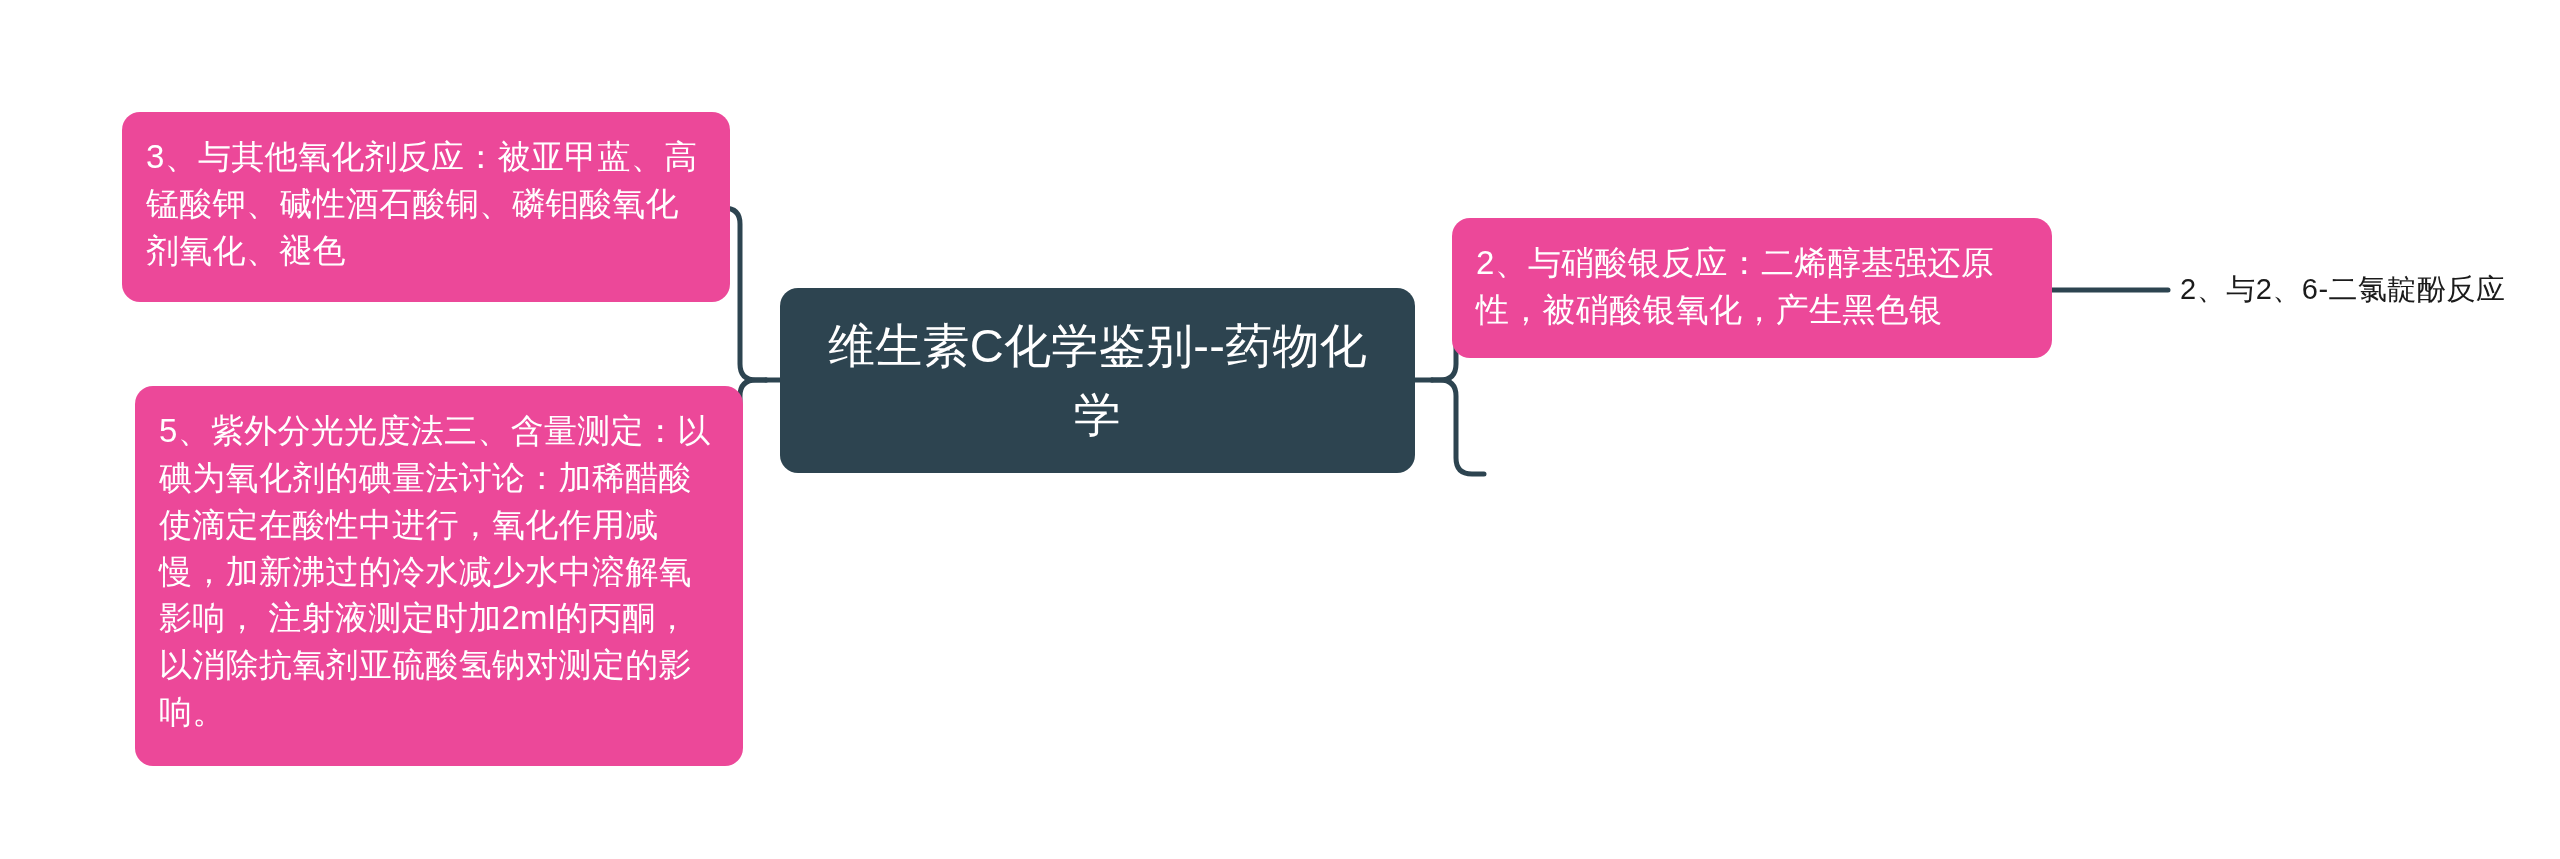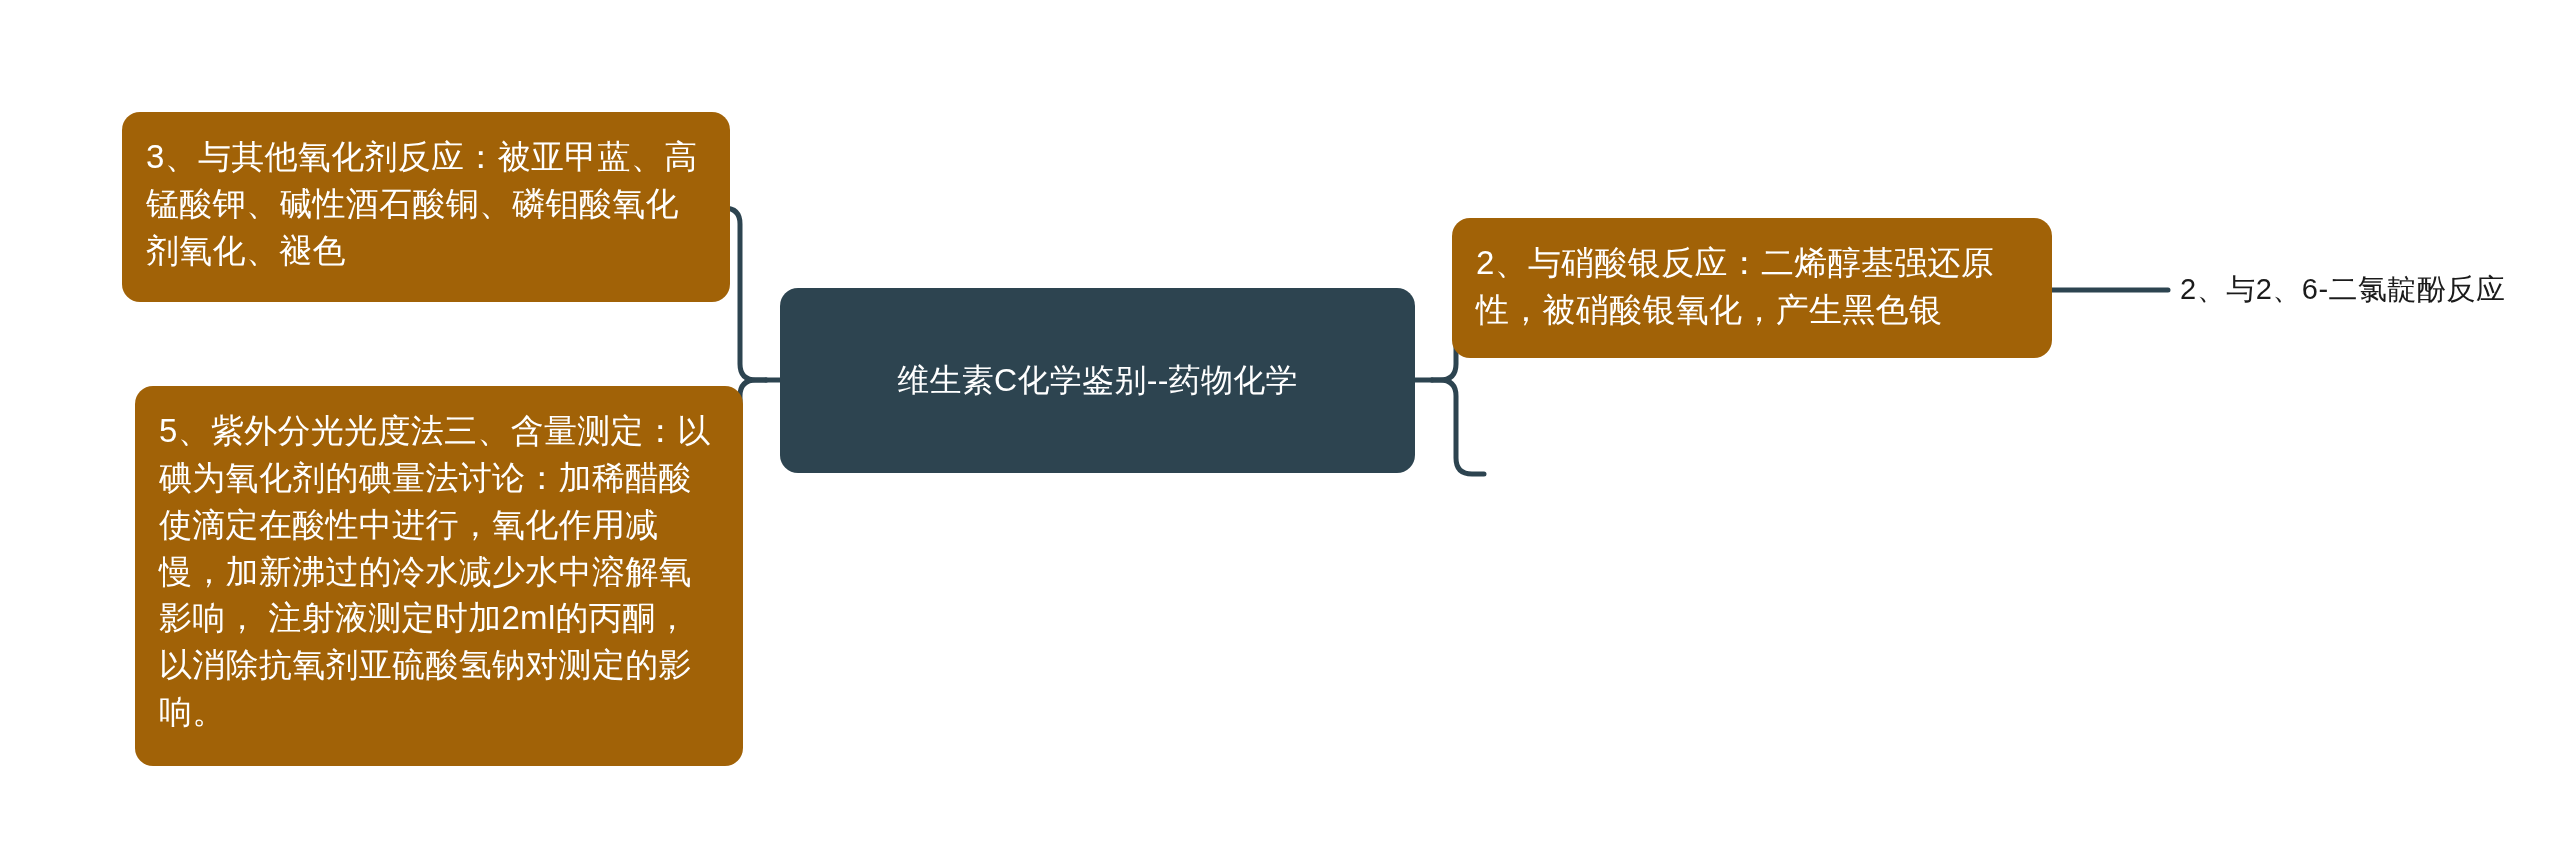--- a/index.html
+++ b/index.html
@@ -40,29 +40,29 @@
     z-index: 2;
     border-radius: 18px;
     color: #ffffff;
     line-height: 1.42;
     letter-spacing: 0.3px;
     word-break: break-all;
     white-space: normal;
   }
 
   .node-green {
-    background: #a16207;
+    background: #ec4899;
     padding: 22px 24px 24px 24px;
     font-size: 33px;
   }
 
   .node-root {
     background: #2d4450;
     padding: 38px 30px;
-    font-size: 32px;
+    font-size: 47px;
     text-align: center;
     display: flex;
     align-items: center;
     justify-content: center;
     line-height: 1.45;
   }
 
   .node-plain {
     position: absolute;
     z-index: 2;

